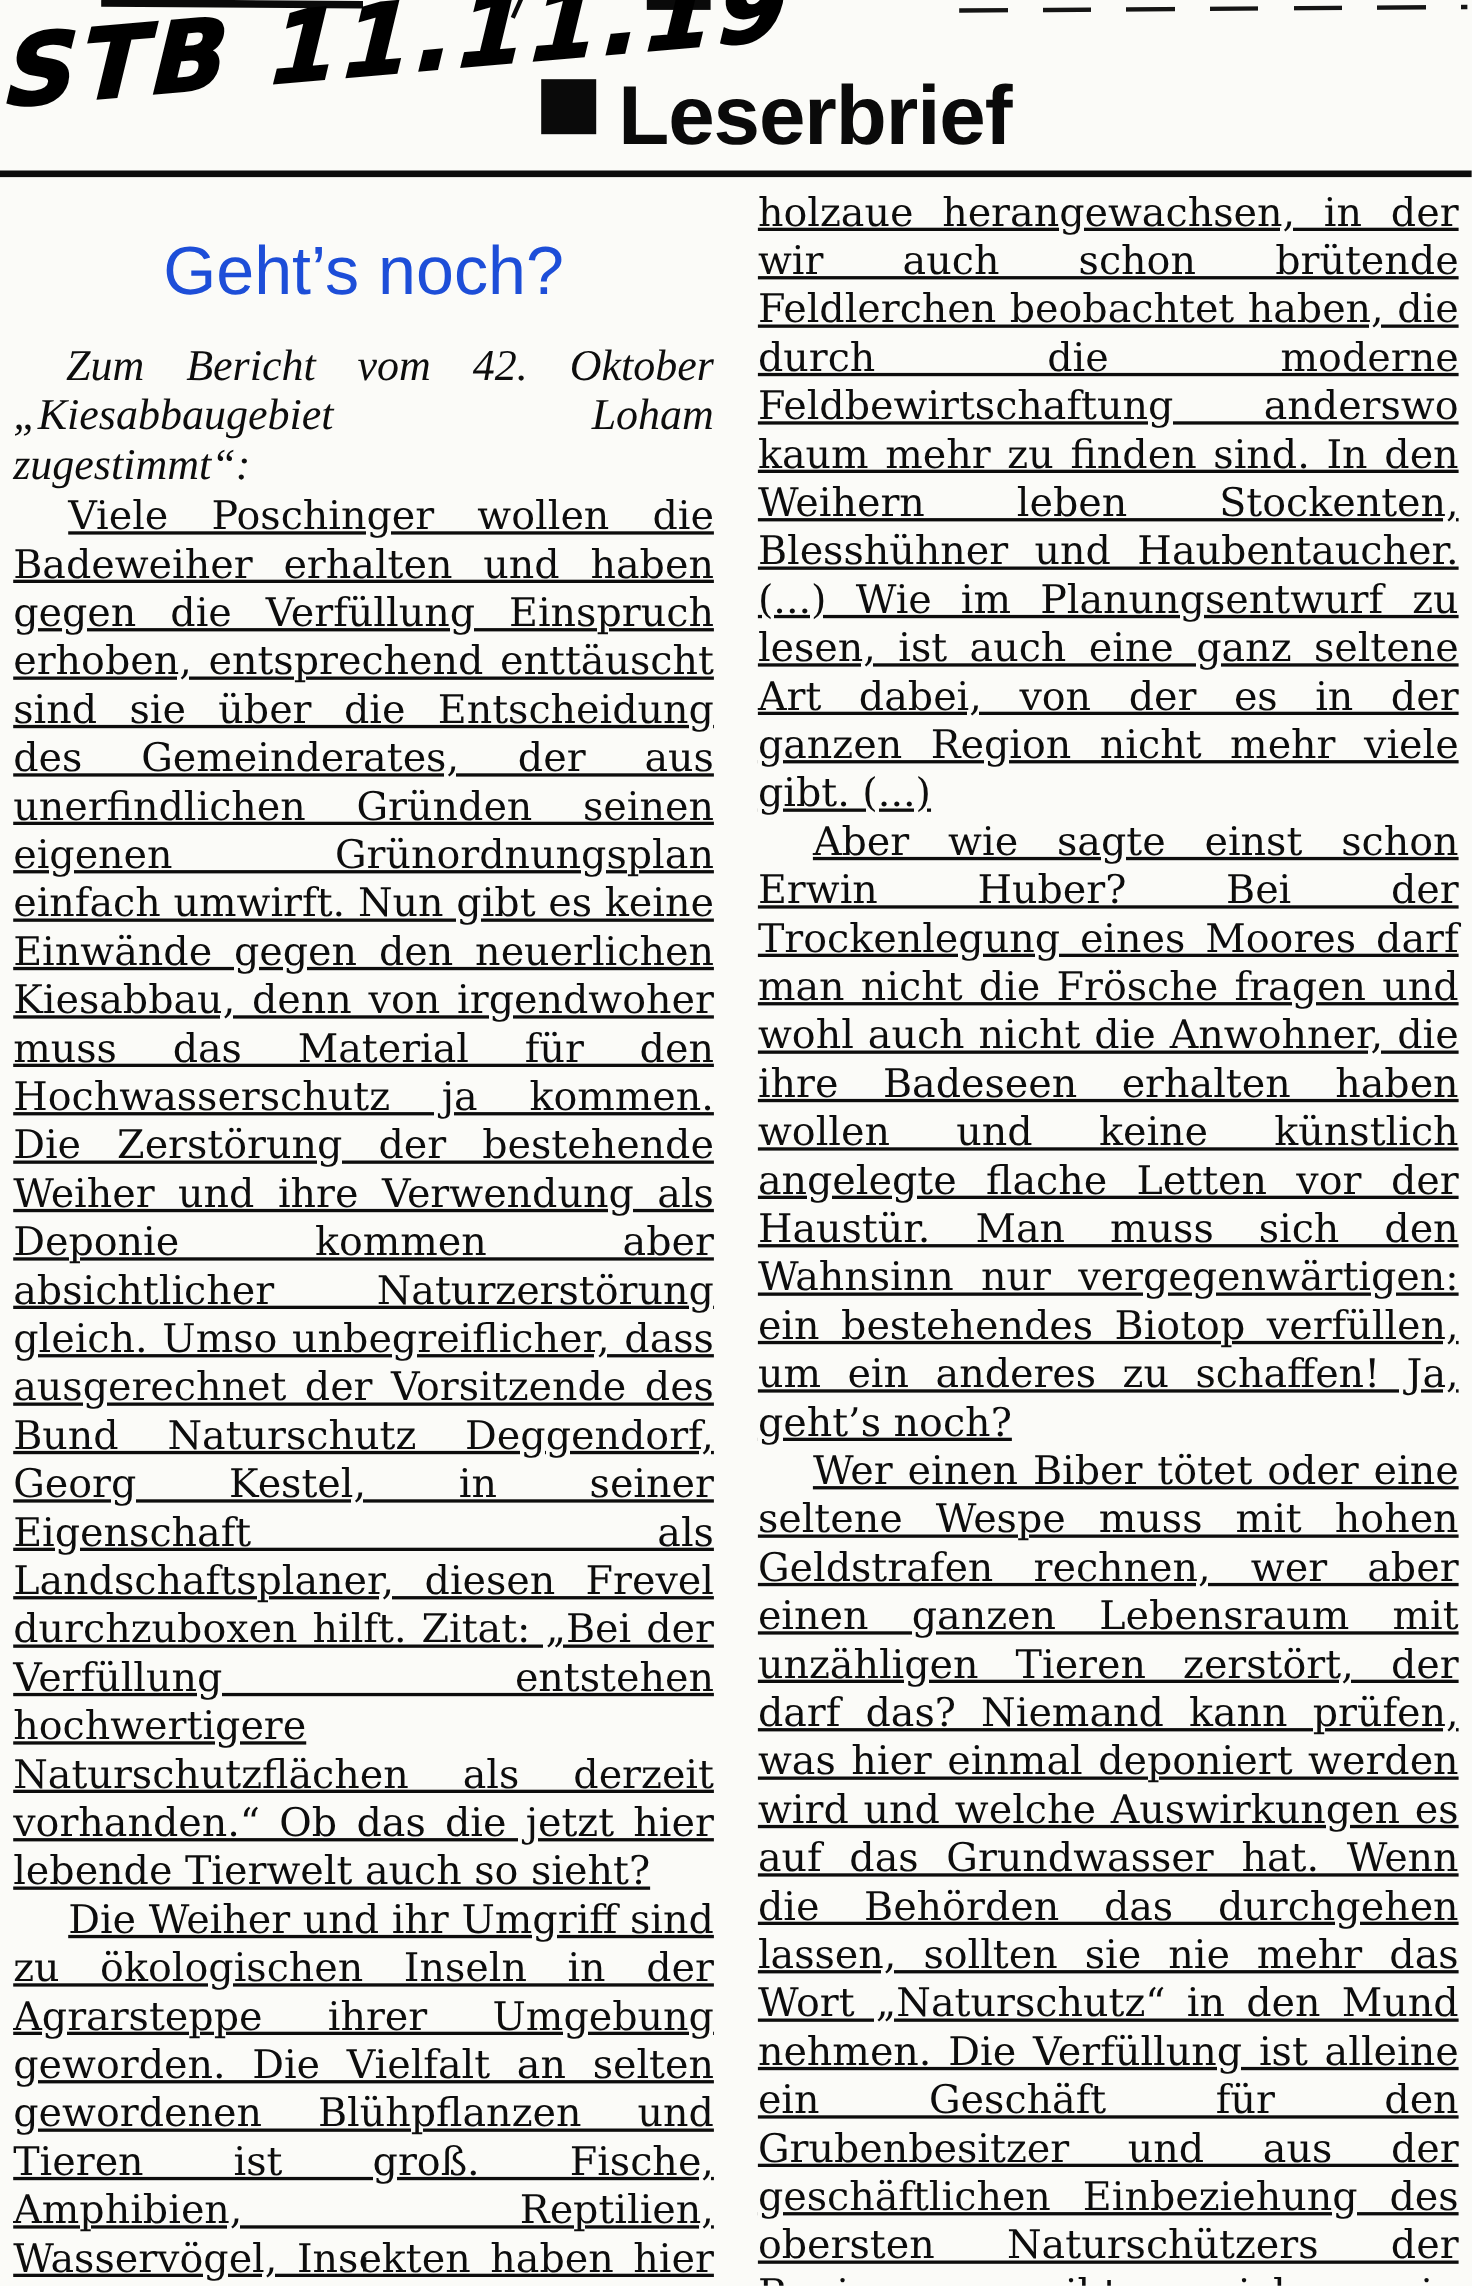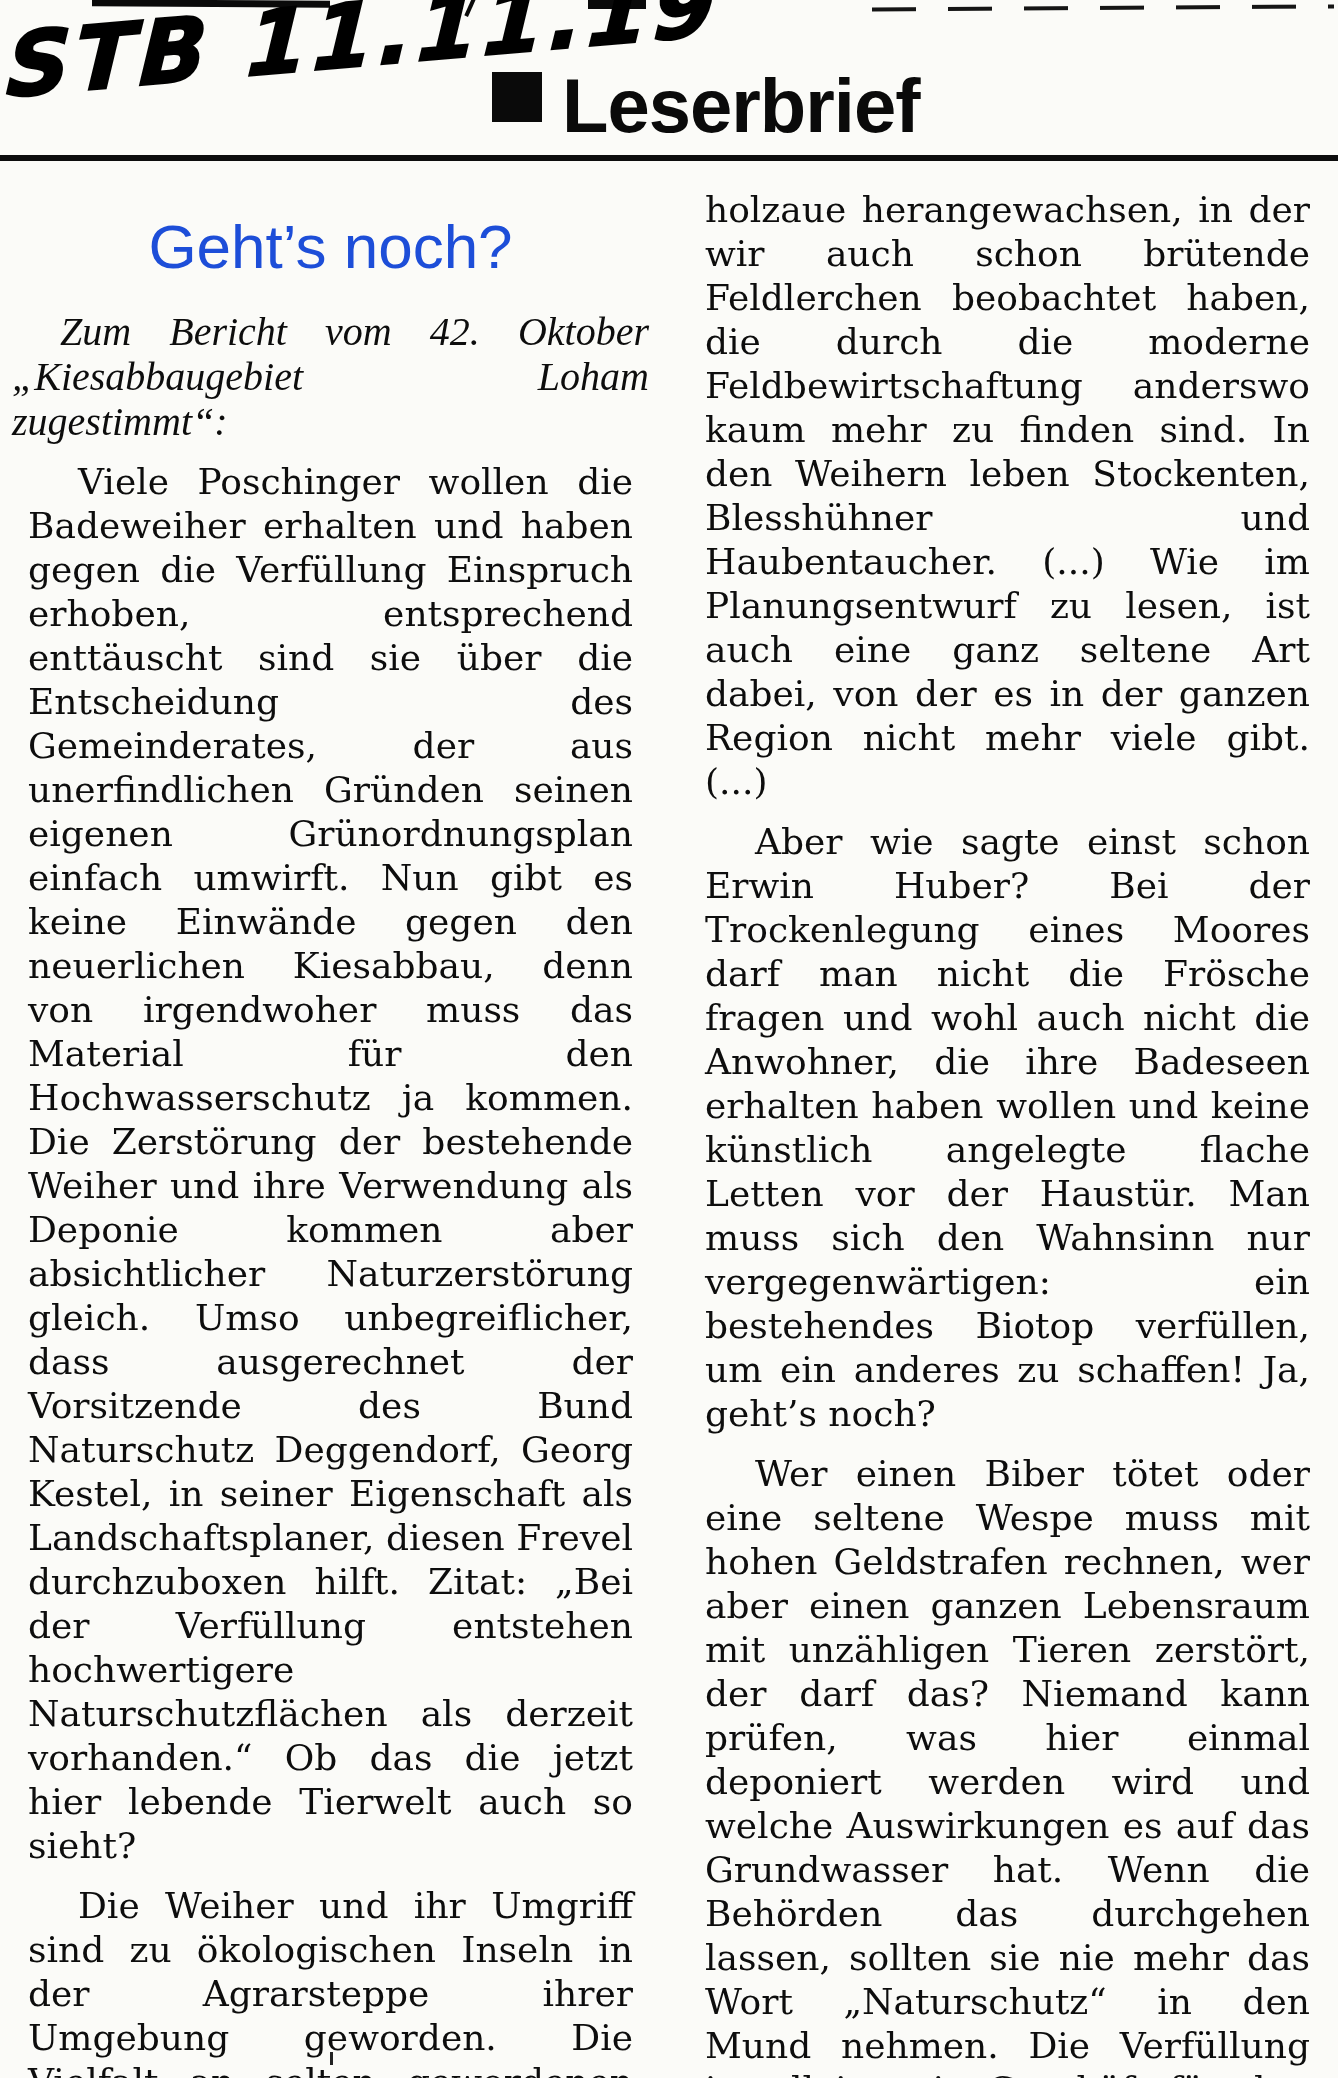--- a/index.html
+++ b/index.html
@@ -96,21 +96,22 @@
     text-align: justify;
     text-indent: 48px;
     word-spacing: 10px;
     margin: 0 0 4px 0;
   }
 
   p.bodytext {
     font-size: 36px;
     line-height: 44px;
     text-align: justify;
-    margin: 16px;
+    margin: 0;
+    text-decoration: underline;
   }
   p.indent { text-indent: 50px; }
 </style>
 </head>
 <body>
 
 <div class="artifact a1"></div>
 <div class="artifact a3"></div>
 <div class="artifact a2"></div>
 <div class="artifact a-dashes"></div>

